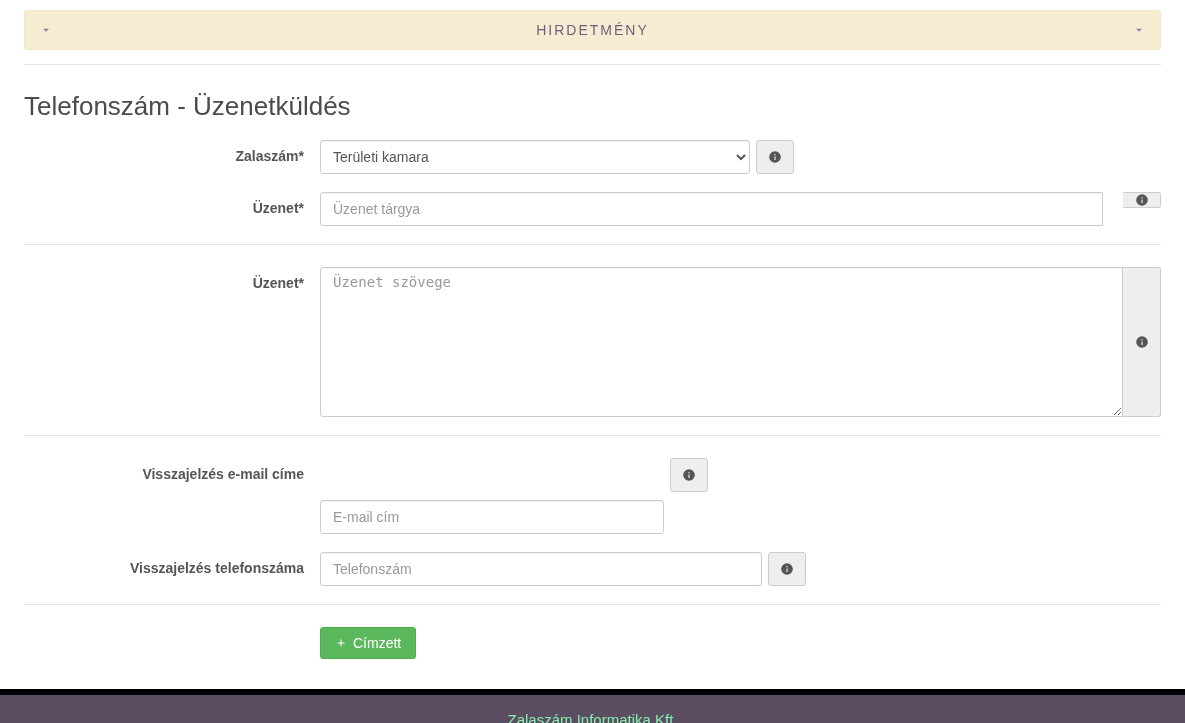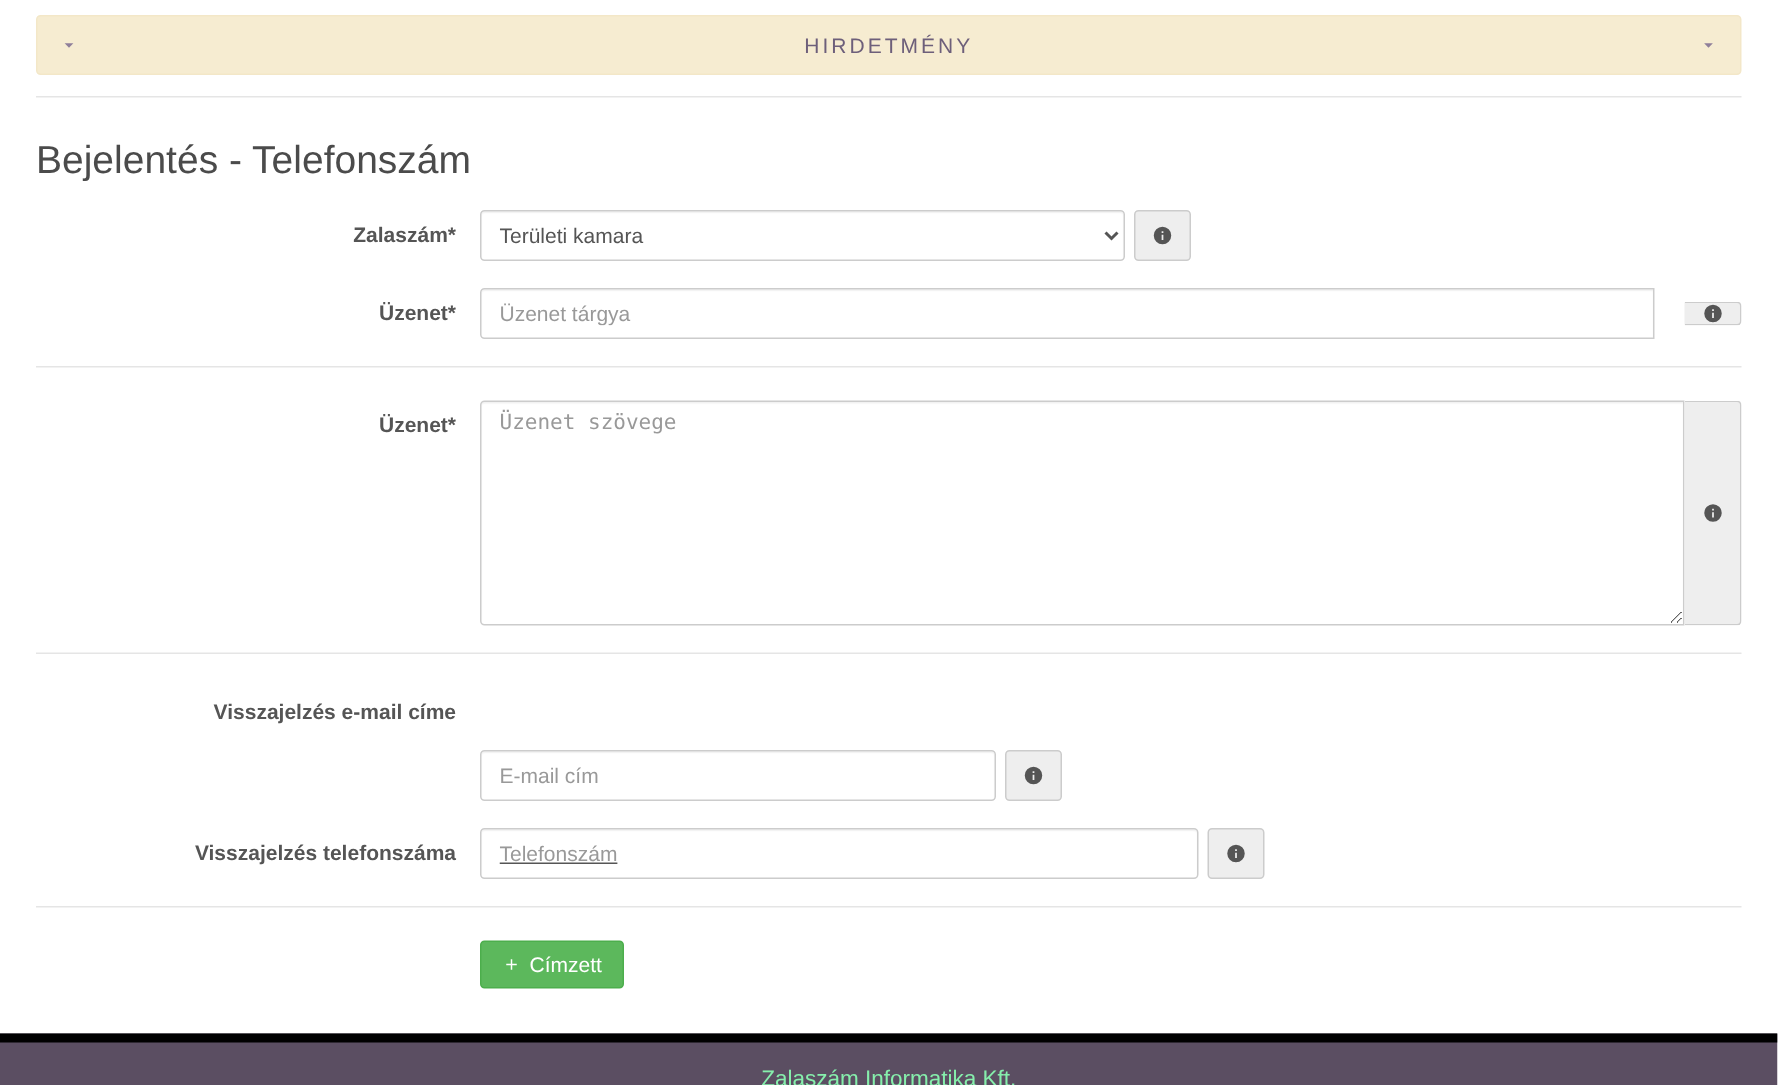--- a/index.html
+++ b/index.html
@@ -67,21 +67,21 @@
     padding-right: 16px;
     text-align: right;
     font-weight: 700;
     color: #555;
     font-size: 14px;
     padding-top: 8px;
   }
 
   .input-line {
     display: flex;
-    align-items: flex-end;
+    align-items: flex-start;
     flex: 1;
   }
   .input-line.narrow { flex: 0 0 auto; }
 
   .form-control {
     height: 34px;
     border: 1px solid #ccc;
     border-radius: 3px;
     padding: 6px 12px;
     font-size: 14px;
@@ -131,21 +131,21 @@
     align-items: center;
     justify-content: center;
     color: #555;
     cursor: pointer;
   }
   .textarea-addon svg { width: 14px; height: 14px; fill: currentColor; }
 
   
   .subject-wrap {
     display: flex;
-    align-items: center;
+    align-items: flex-start;
     flex: 1;
     gap: 20px;
   }
   .subject-wrap input {
     flex: 1;
     border-top-right-radius: 0;
     border-bottom-right-radius: 0;
   }
   .subject-addon {
     width: 38px;
@@ -211,21 +211,21 @@
   <span class="chevron-icon">
     <svg>
         <use href="#i-chevron-down"></use>
       </svg>
   </span>
 </div>
 
 <div class="content">
   <hr class="section-rule">
 
-  <h2 class="page-title">Bejelentés - Telefonszám</h2>
+  <h2 class="page-title">Telefonszám - Üzenetküldés</h2>
 
   <div class="form-group">
     <label>Zalaszám*</label>
     <div class="input-line narrow">
       <select class="form-control" style="width:430px">
         <option>Területi kamara</option>
       </select>
       <span class="info-btn">
         <svg>
             <use href="#i-info"></use>
@@ -270,21 +270,21 @@
         <svg>
             <use href="#i-info"></use>
           </svg>
       </span>
     </div>
   </div>
 
   <div class="form-group">
     <label>Visszajelzés telefonszáma</label>
     <div class="input-line narrow">
-      <input type="text" class="form-control" style="width: 479px; text-decoration: underline;" placeholder="Telefonszám">
+      <input type="text" class="form-control" style="width: 442px;" placeholder="Telefonszám">
       <span class="info-btn">
         <svg>
             <use href="#i-info"></use>
           </svg>
       </span>
     </div>
   </div>
 
   <hr class="section-rule">
 

